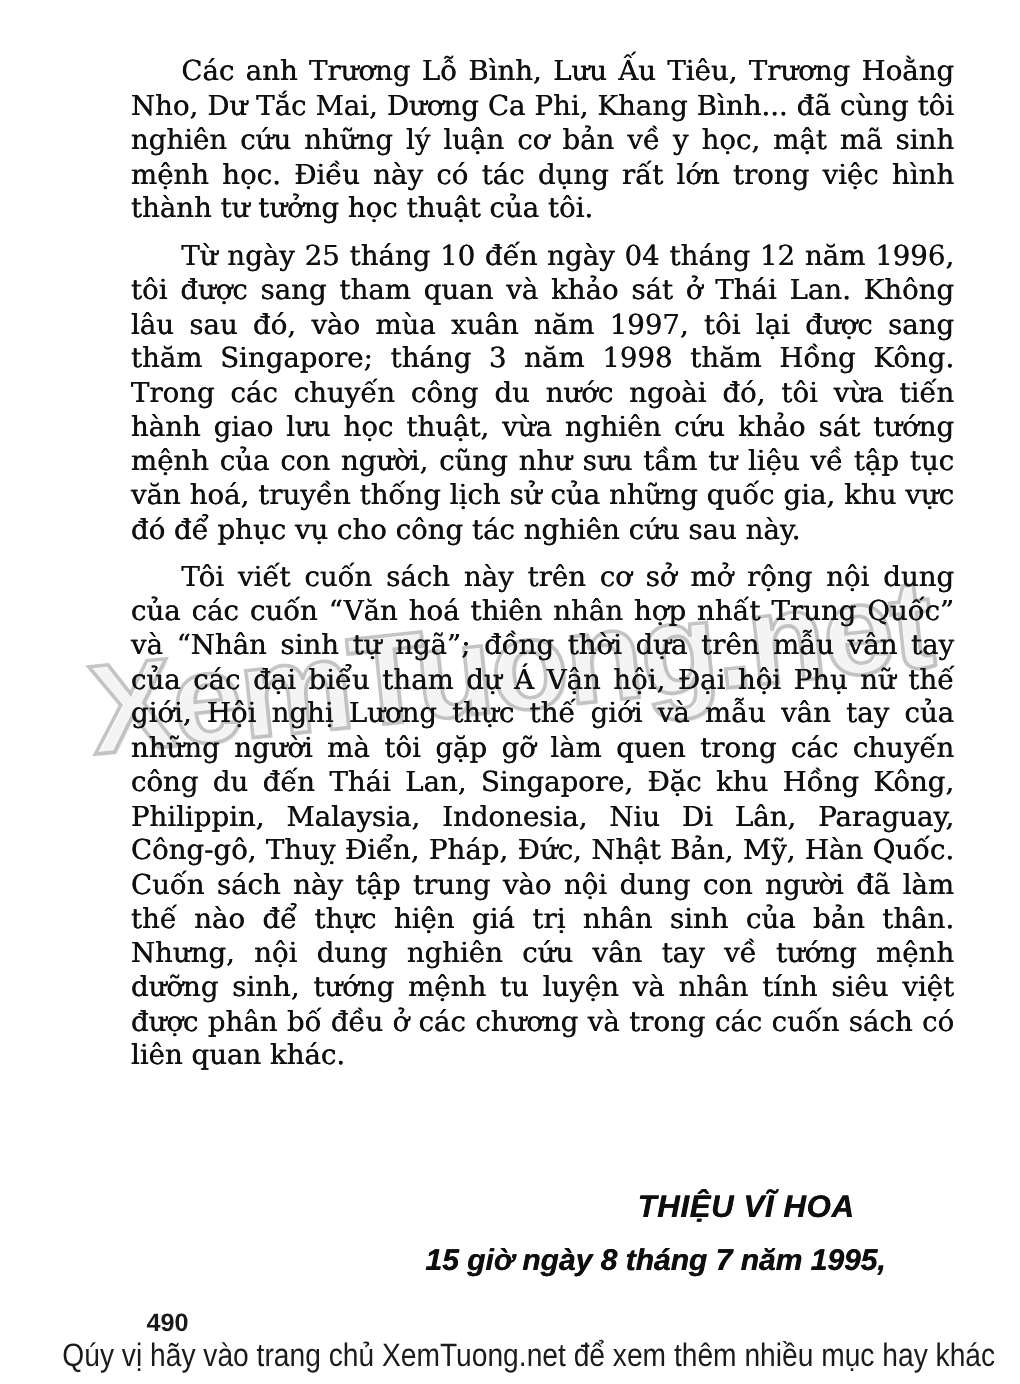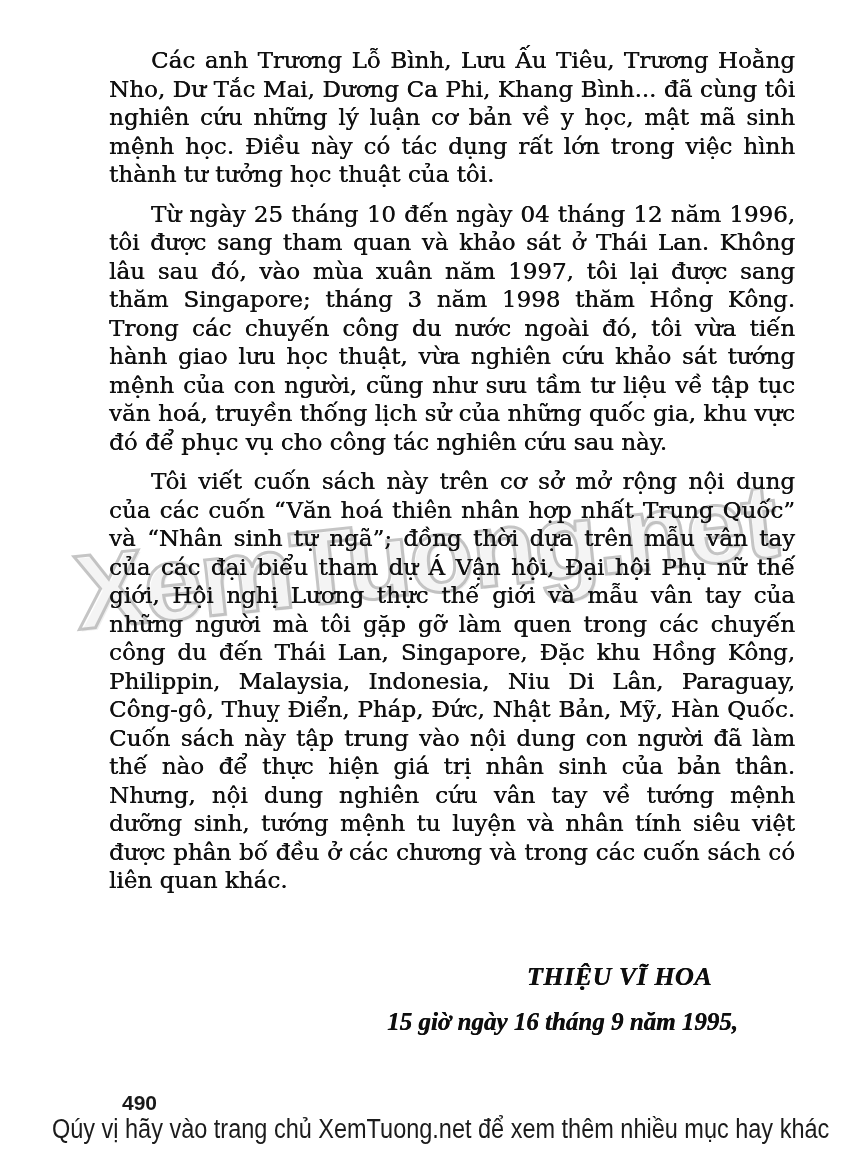--- a/index.html
+++ b/index.html
@@ -51,26 +51,27 @@
     margin-left: 38px;
   }
   #body-text p {
     margin: 0 0 11px 0;
     text-indent: 42px;
   }
   
   .sig {
     position: absolute;
     z-index: 2;
-    font-family: Liberation Serif, serif;
+    font-family: Liberation Sans, sans-serif;
     font-style: italic;
     font-weight: bold;
     color: #0e0e0e;
     white-space: nowrap;
     text-shadow: 0.35px 0 0 currentColor;
+    margin-top: 28px;
   }
   #sig-name  { top: 962px;  right: 138px; font-size: 26px; letter-spacing: 0.5px; }
   #sig-date  { top: 1008px; right: 112px; font-size: 25px; }
   
   #page-number {
     position: absolute;
     top: 1091px;
     left: 122px;
     z-index: 3;
     font-family: "Liberation Sans", sans-serif;
@@ -101,19 +102,19 @@
   <div id="watermark">XemTuong.net</div>
 
   <div id="body-text">
     <p>Các anh Trương Lỗ Bình, Lưu Ấu Tiêu, Trương Hoằng Nho, Dư Tắc Mai, Dương Ca Phi, Khang Bình... đã cùng tôi nghiên cứu những lý luận cơ bản về y học, mật mã sinh mệnh học. Điều này có tác dụng rất lớn trong việc hình thành tư tưởng học thuật của tôi.</p>
     <p>Từ ngày 25 tháng 10 đến ngày 04 tháng 12 năm 1996, tôi được sang tham quan và khảo sát ở Thái Lan. Không lâu sau đó, vào mùa xuân năm 1997, tôi lại được sang thăm Singapore; tháng 3 năm 1998 thăm Hồng Kông. Trong các chuyến công du nước ngoài đó, tôi vừa tiến hành giao lưu học thuật, vừa nghiên cứu khảo sát tướng mệnh của con người, cũng như sưu tầm tư liệu về tập tục văn hoá, truyền thống lịch sử của những quốc gia, khu vực đó để phục vụ cho công tác nghiên cứu sau này.</p>
     <p>Tôi viết cuốn sách này trên cơ sở mở rộng nội dung của các cuốn “Văn hoá thiên nhân hợp nhất Trung Quốc” và “Nhân sinh tự ngã”; đồng thời dựa trên mẫu vân tay của các đại biểu tham dự Á Vận hội, Đại hội Phụ nữ thế giới, Hội nghị Lương thực thế giới và mẫu vân tay của những người mà tôi gặp gỡ làm quen trong các chuyến công du đến Thái Lan, Singapore, Đặc khu Hồng Kông, Philippin, Malaysia, Indonesia, Niu Di Lân, Paraguay, Công-gô, Thuỵ Điển, Pháp, Đức, Nhật Bản, Mỹ, Hàn Quốc. Cuốn sách này tập trung vào nội dung con người đã làm thế nào để thực hiện giá trị nhân sinh của bản thân. Nhưng, nội dung nghiên cứu vân tay về tướng mệnh dưỡng sinh, tướng mệnh tu luyện và nhân tính siêu việt được phân bố đều ở các chương và trong các cuốn sách có liên quan khác.</p>
   </div>
 
   <div id="sig-name" class="sig">THIỆU VĨ HOA</div>
 
-  <div id="sig-date" class="sig">15 giờ ngày 16 tháng 9 năm 1995,</div>
+  <div id="sig-date" class="sig">15 giờ ngày 8 tháng 7 năm 1995,</div>
 
   <div id="page-number">490</div>
 
   <div id="footer-line">Qúy vị hãy vào trang chủ XemTuong.net để xem thêm nhiều mục hay khác</div>
 
 </div>
 
 </body></html>

